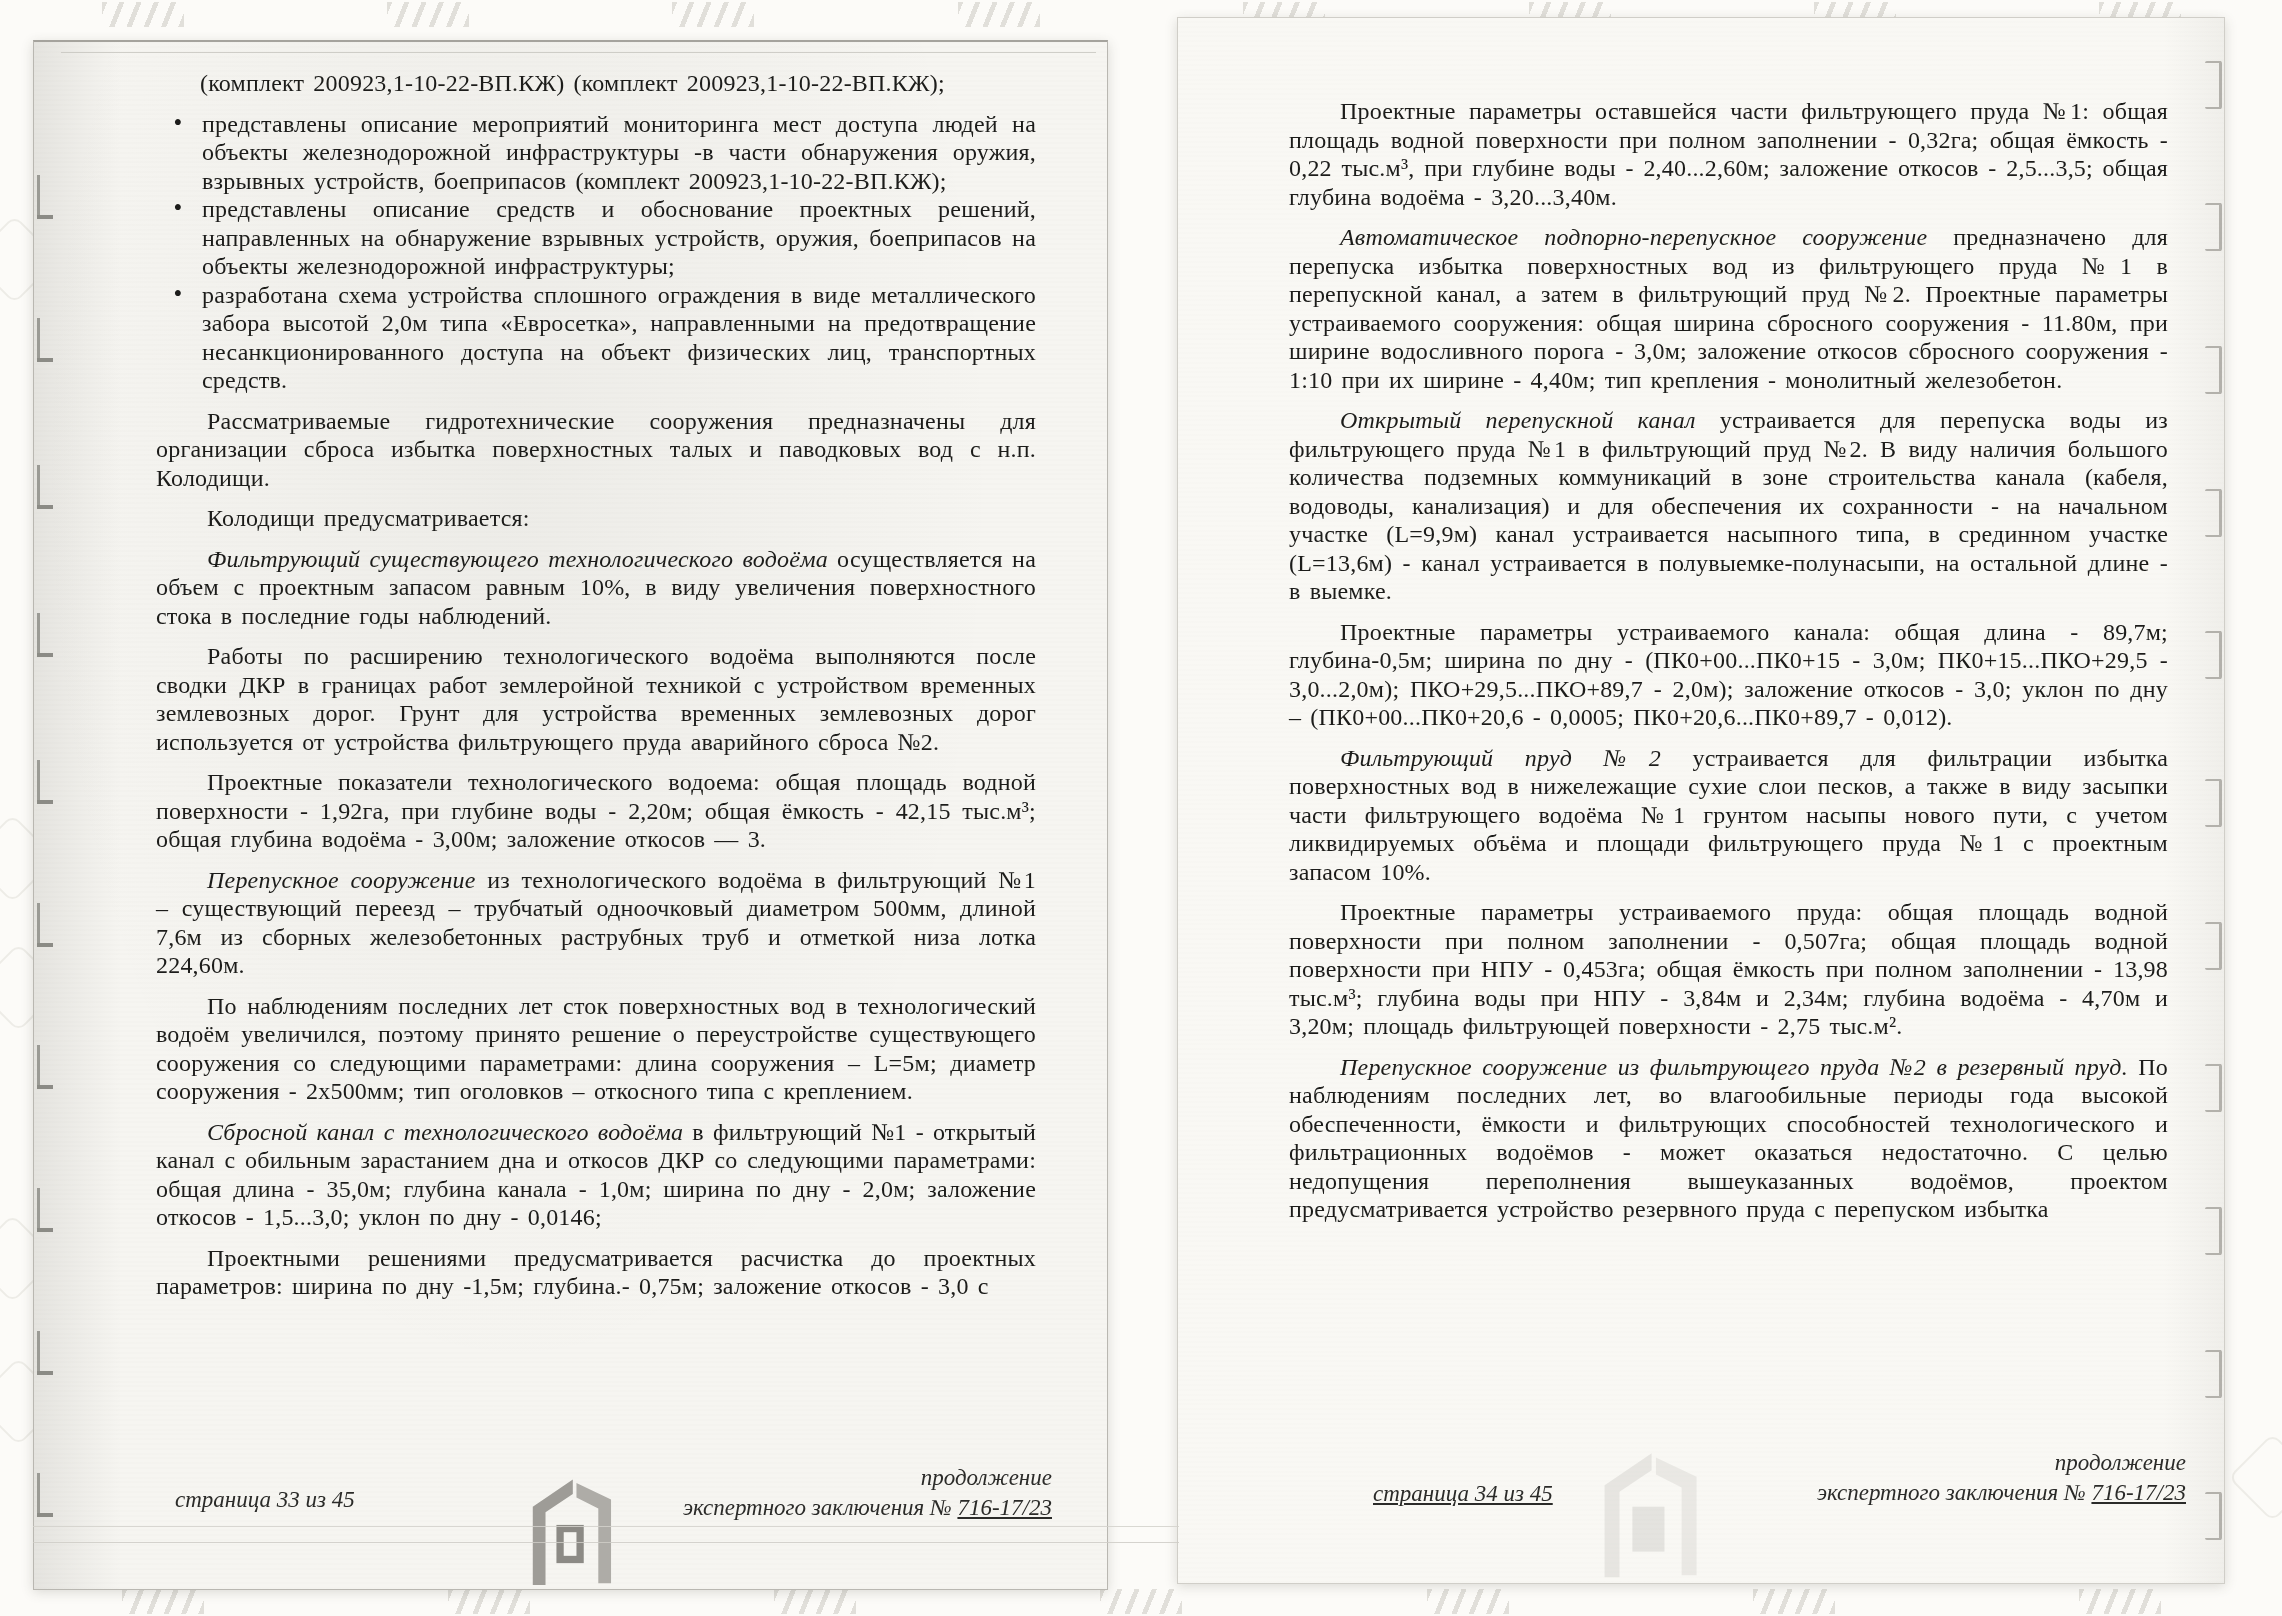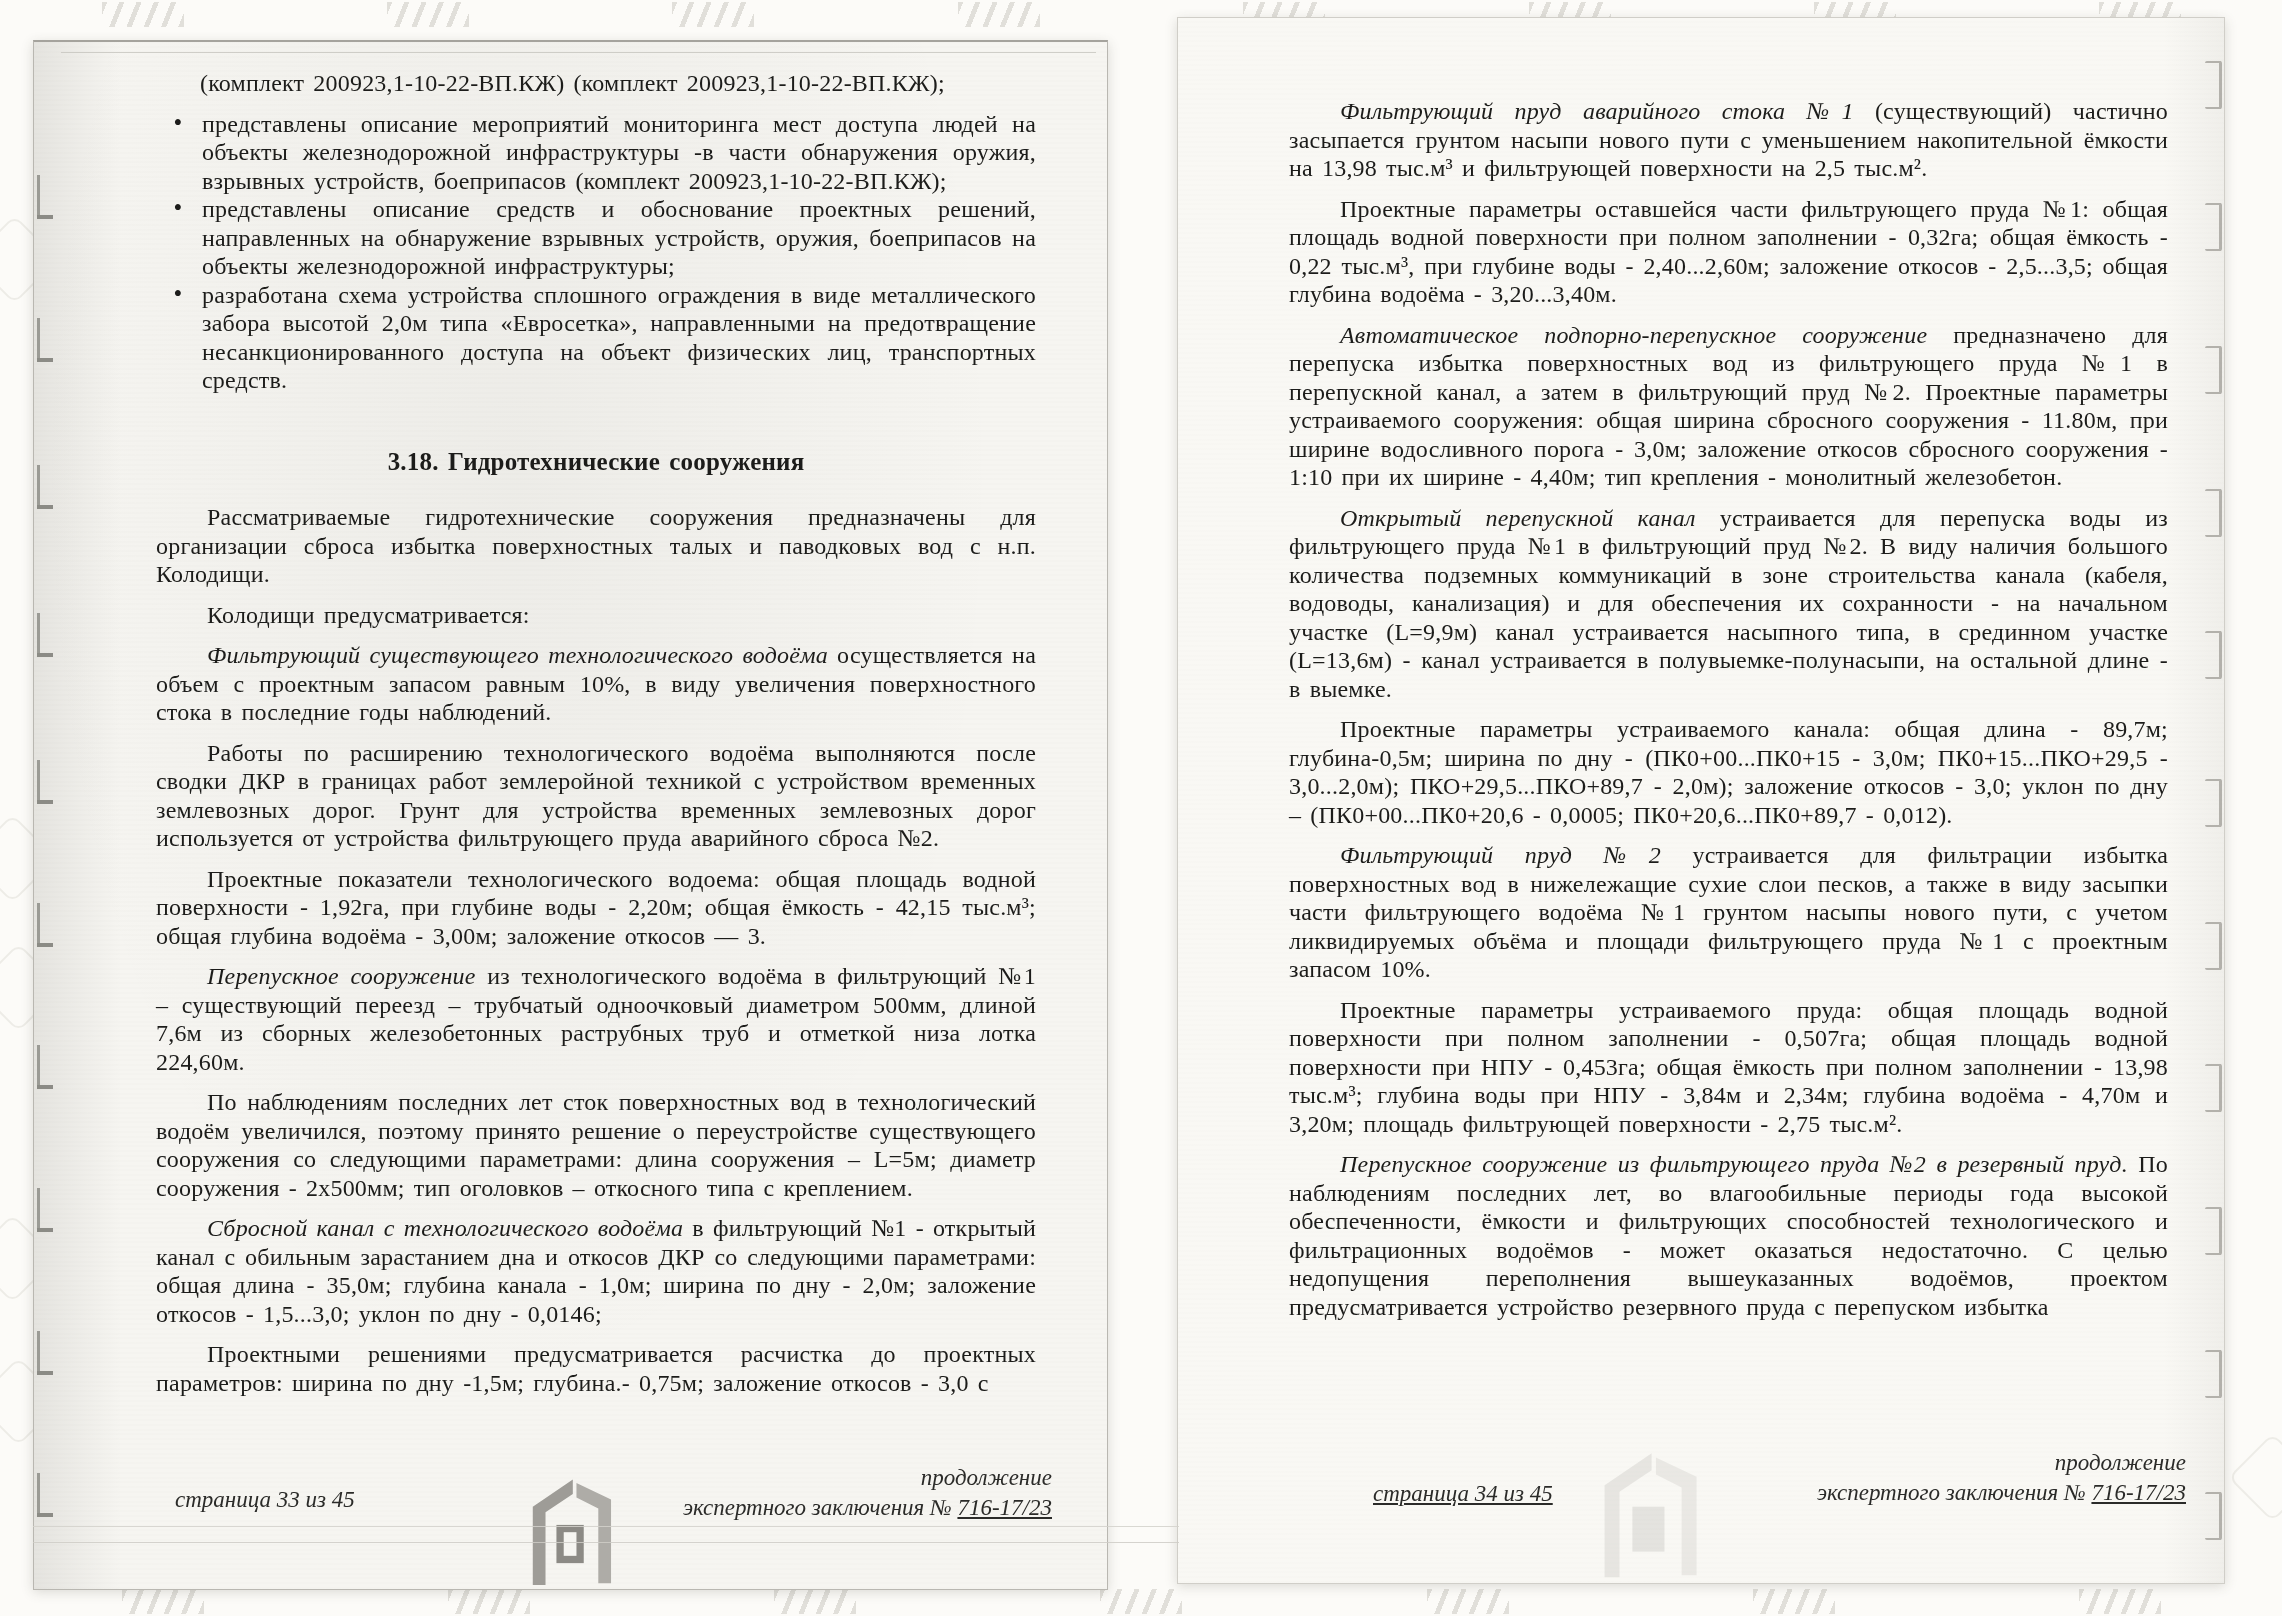--- a/index.html
+++ b/index.html
@@ -111,21 +111,20 @@
   <div class="staple" style="top:1289px"></div>
   <div class="staple" style="top:1431px"></div>
 
   <div class="content">
       <p class="para cont bullet-cont">(комплект 200923,1-10-22-ВП.КЖ) (комплект 200923,1-10-22-ВП.КЖ);</p>
       <ul class="bullets">
         <li>представлены описание мероприятий мониторинга мест доступа людей на объекты железнодорожной инфраструктуры -в части обнаружения оружия, взрывных устройств, боеприпасов (комплект 200923,1-10-22-ВП.КЖ);</li>
         <li>представлены описание средств и обоснование проектных решений, направленных на обнаружение взрывных устройств, оружия, боеприпасов на объекты железнодорожной инфраструктуры;</li>
         <li>разработана схема устройства сплошного ограждения в виде металлического забора высотой 2,0м типа «Евросетка», направленными на предотвращение несанкционированного доступа на объект физических лиц, транспортных средств.</li>
       </ul>
-      <div class="heading">3.18. Гидротехнические сооружения</div>
       <p class="para indent">Рассматриваемые гидротехнические сооружения предназначены для организации сброса избытка поверхностных талых и паводковых вод с н.п. Колодищи.</p>
       <p class="para indent">Колодищи предусматривается:</p>
       <p class="para indent"><em>Фильтрующий существующего технологического водоёма</em> осуществляется на объем с проектным запасом равным 10%, в виду увеличения поверхностного стока в последние годы наблюдений.</p>
       <p class="para indent">Работы по расширению технологического водоёма выполняются после сводки ДКР в границах работ землеройной техникой с устройством временных землевозных дорог. Грунт для устройства временных землевозных дорог используется от устройства фильтрующего пруда аварийного сброса №2.</p>
       <p class="para indent">Проектные показатели технологического водоема: общая площадь водной поверхности - 1,92га, при глубине воды - 2,20м; общая ёмкость - 42,15 тыс.м³; общая глубина водоёма - 3,00м; заложение откосов — 3.</p>
       <p class="para indent"><em>Перепускное сооружение</em> из технологического водоёма в фильтрующий №1 – существующий переезд – трубчатый одноочковый диаметром 500мм, длиной 7,6м из сборных железобетонных раструбных труб и отметкой низа лотка 224,60м.</p>
       <p class="para indent">По наблюдениям последних лет сток поверхностных вод в технологический водоём увеличился, поэтому принято решение о переустройстве существующего сооружения со следующими параметрами: длина сооружения – L=5м; диаметр сооружения - 2х500мм; тип оголовков – откосного типа с креплением.</p>
       <p class="para indent"><em>Сбросной канал с технологического водоёма</em> в фильтрующий №1 - открытый канал с обильным зарастанием дна и откосов ДКР со следующими параметрами: общая длина - 35,0м; глубина канала - 1,0м; ширина по дну - 2,0м; заложение откосов - 1,5...3,0; уклон по дну - 0,0146;</p>
       <p class="para indent">Проектными решениями предусматривается расчистка до проектных параметров: ширина по дну -1,5м;  глубина.- 0,75м;  заложение откосов - 3,0 с</p>
     </div>
@@ -158,21 +157,20 @@
   <div class="bracket" style="top:1332px"></div>
   <div class="bracket" style="top:1474px"></div>
 
   <svg class="logo-faint" viewBox="0 0 100 125">
     <polygon points="8,38 52,8 52,24 22,44 22,124 8,124" fill="#8c8a85"></polygon>
     <polygon points="56,12 94,30 94,122 80,122 80,40 56,28" fill="#9e9c97"></polygon>
     <rect x="34" y="58" width="30" height="42" fill="#7c7a75"></rect>
   </svg>
 
   <div class="content">
-      <p class="para indent"><em>Фильтрующий пруд аварийного стока №1</em> (существующий) частично засыпается грунтом насыпи нового пути с уменьшением накопительной ёмкости на 13,98 тыс.м³ и  фильтрующей поверхности на 2,5 тыс.м².</p>
       <p class="para indent">Проектные параметры оставшейся части фильтрующего пруда №1: общая площадь водной поверхности при полном заполнении - 0,32га; общая ёмкость - 0,22 тыс.м³, при глубине воды - 2,40...2,60м; заложение откосов - 2,5...3,5; общая глубина водоёма - 3,20...3,40м.</p>
       <p class="para indent"><em>Автоматическое подпорно-перепускное сооружение</em> предназначено для перепуска избытка поверхностных вод из фильтрующего пруда №1 в перепускной канал, а затем в фильтрующий пруд №2. Проектные параметры устраиваемого сооружения: общая ширина сбросного сооружения - 11.80м, при ширине водосливного порога - 3,0м; заложение откосов сбросного сооружения - 1:10 при их ширине - 4,40м; тип крепления - монолитный железобетон.</p>
       <p class="para indent"><em>Открытый перепускной канал</em> устраивается для перепуска воды из фильтрующего пруда №1 в фильтрующий пруд №2. В виду наличия большого количества подземных коммуникаций в зоне строительства канала (кабеля, водоводы, канализация) и для обеспечения их сохранности - на начальном участке (L=9,9м) канал устраивается насыпного типа, в срединном участке (L=13,6м) - канал устраивается в полувыемке-полунасыпи, на остальной длине - в выемке.</p>
       <p class="para indent">Проектные параметры устраиваемого канала: общая длина - 89,7м; глубина-0,5м; ширина по дну - (ПК0+00...ПК0+15 - 3,0м; ПК0+15...ПКО+29,5 - 3,0...2,0м); ПКО+29,5...ПКО+89,7 - 2,0м); заложение откосов - 3,0; уклон по дну – (ПК0+00...ПК0+20,6 - 0,0005; ПК0+20,6...ПК0+89,7 - 0,012).</p>
       <p class="para indent"><em>Фильтрующий пруд №2</em> устраивается для фильтрации избытка поверхностных вод в нижележащие сухие слои песков, а также в виду засыпки части фильтрующего водоёма №1 грунтом насыпы нового пути, с учетом ликвидируемых объёма и площади фильтрующего пруда №1 с проектным запасом 10%.</p>
       <p class="para indent">Проектные параметры устраиваемого пруда: общая площадь водной поверхности при полном заполнении - 0,507га; общая площадь водной поверхности при НПУ - 0,453га; общая ёмкость при полном заполнении - 13,98 тыс.м³; глубина воды при НПУ - 3,84м и 2,34м; глубина водоёма - 4,70м и 3,20м; площадь фильтрующей поверхности - 2,75 тыс.м².</p>
       <p class="para indent"><em>Перепускное сооружение из фильтрующего пруда №2 в резервный пруд.</em> По наблюдениям последних лет, во влагообильные периоды года высокой обеспеченности, ёмкости и фильтрующих способностей технологического и фильтрационных водоёмов - может оказаться недостаточно. С целью недопущения переполнения вышеуказанных водоёмов, проектом предусматривается устройство резервного пруда с перепуском избытка</p>
     </div>
 
   <span class="footer-pageno">страница 34 из 45</span>

